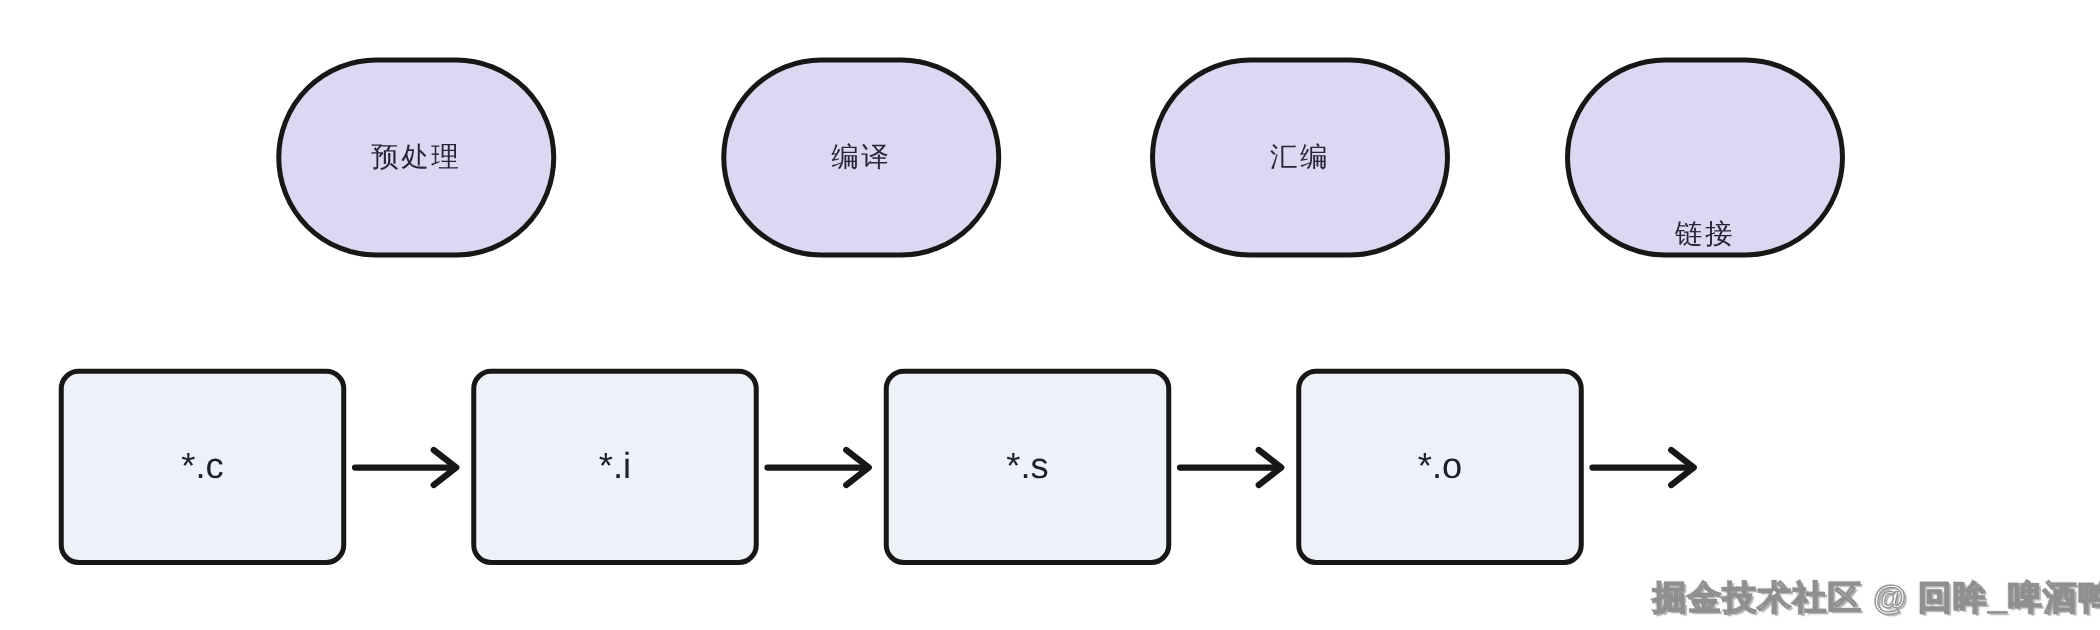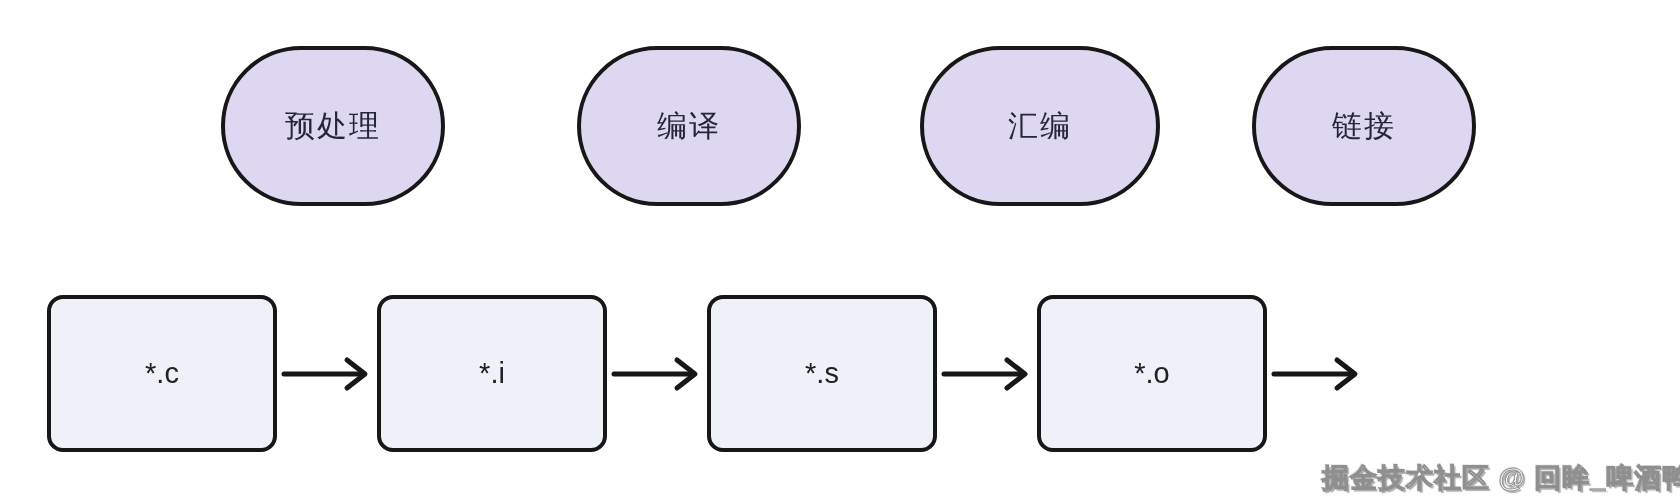--- a/index.html
+++ b/index.html
@@ -27,21 +27,21 @@
     top: 46px;
     height: 160px;
     background: var(--stage-fill);
     border: 4px solid var(--stroke);
     border-radius: 80px;
     display: flex;
     align-items: center;
     justify-content: center;
   }
   .pill-label {
-    font-size: 30px;
+    font-size: 22px;
     color: var(--stage-text);
     letter-spacing: 2px;
     white-space: nowrap;
   }
   .box {
     position: absolute;
     top: 295px;
     height: 157px;
     width: 230px;
     background: var(--artifact-fill);
@@ -89,21 +89,21 @@
 
   <div class="pill" style="left:221px; width:224px;">
     <span class="pill-label">预处理</span>
   </div>
   <div class="pill" style="left:577px; width:224px;">
     <span class="pill-label">编译</span>
   </div>
   <div class="pill" style="left:920px; width:240px;">
     <span class="pill-label">汇编</span>
   </div>
-  <div class="pill" style="left:1252px; width:224px;">
+  <div class="pill" style="left:1252px; width:224px;align-items:flex-end;">
     <span class="pill-label">链接</span>
   </div>
 
   <div class="box" style="left:47px;">
     <span class="box-label">*.c</span>
   </div>
   <div class="box" style="left:377px;">
     <span class="box-label">*.i</span>
   </div>
   <div class="box" style="left:707px;">

